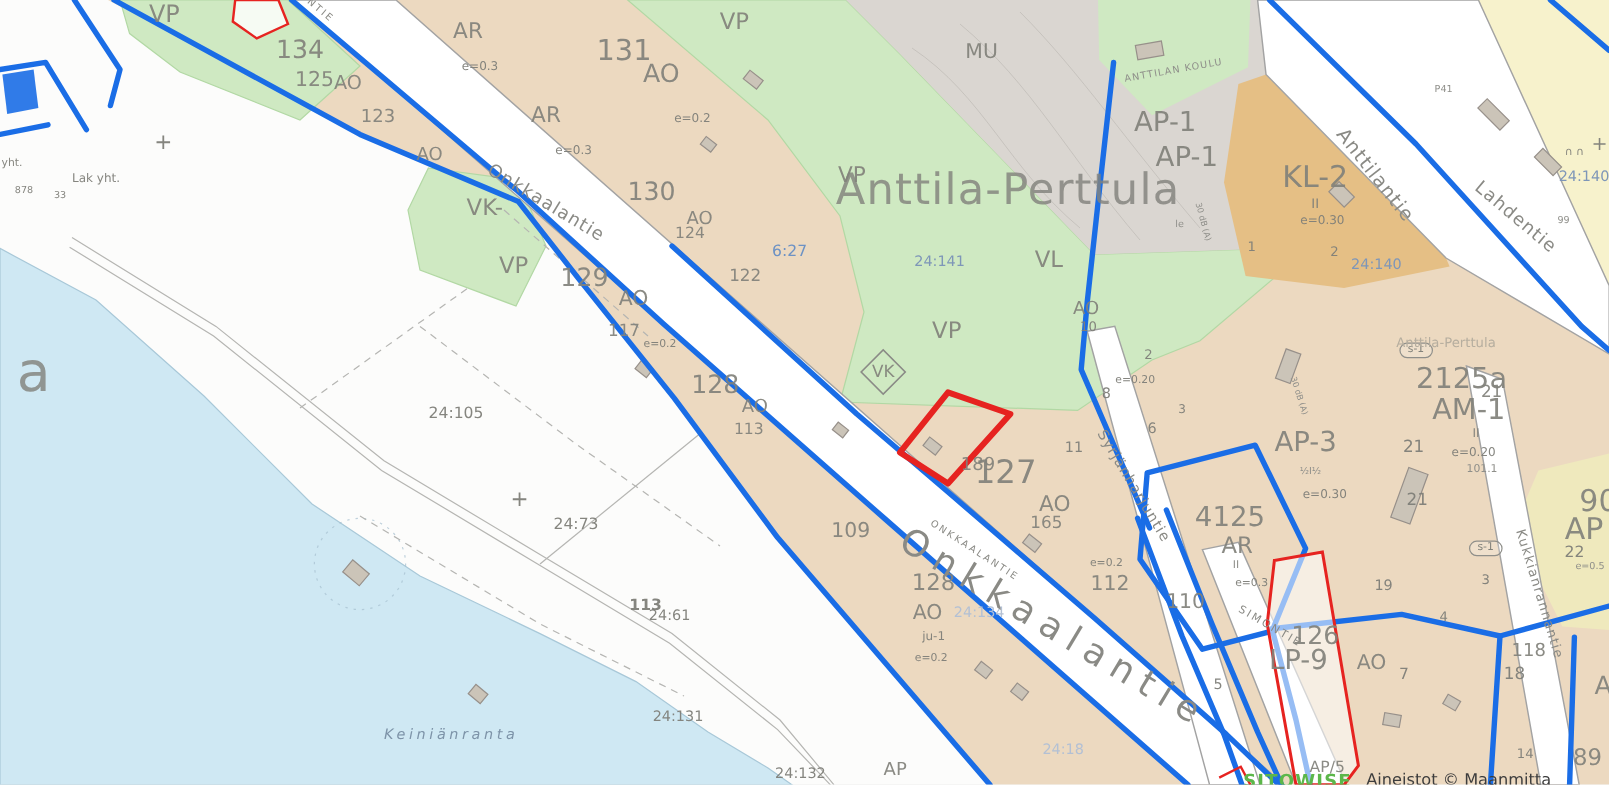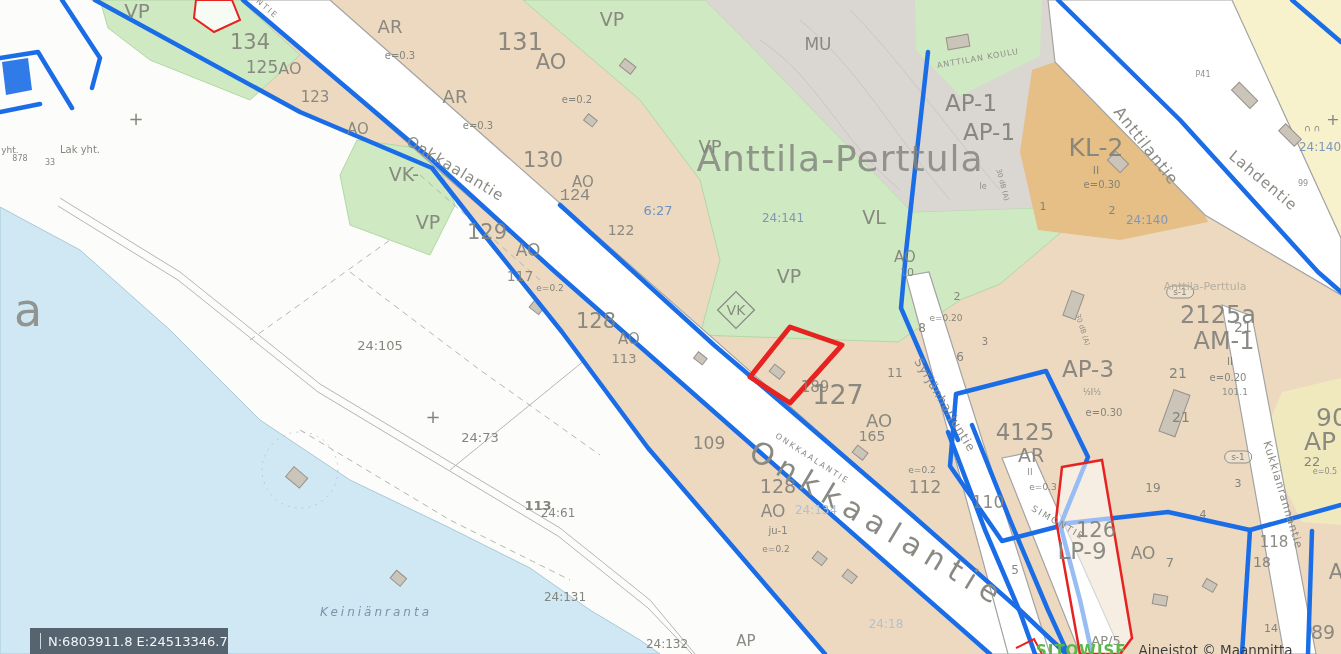--- a/index.html
+++ b/index.html
@@ -140,21 +140,21 @@
       <span class="lbl c-zone" style="left: 710px; top: 147px; font-size: 18px; transform: translate(-50%, -50%);">VP</span>
       <span class="lbl c-title" style="left: 840px; top: 159px; font-size: 36px; transform: translate(-50%, -50%); letter-spacing: 1px;">Anttila-Perttula</span>
       <span class="lbl c-zone" style="left: 404px; top: 174px; font-size: 19px; transform: translate(-50%, -50%);">VK-</span>
       <span class="lbl c-zone" style="left: 428px; top: 222px; font-size: 19px; transform: translate(-50%, -50%);">VP</span>
       <span class="lbl c-zone" style="left: 487px; top: 232px; font-size: 21px; transform: translate(-50%, -50%);">129</span>
       <span class="lbl c-zone" style="left: 528px; top: 250px; font-size: 17px; transform: translate(-50%, -50%);">AO</span>
       <span class="lbl c-zone" style="left: 520px; top: 276px; font-size: 14px; transform: translate(-50%, -50%);">117</span>
       <span class="lbl c-num" style="left: 550px; top: 288px; font-size: 9px; transform: translate(-50%, -50%);">e=0.2</span>
       <span class="lbl c-zone" style="left: 543px; top: 160px; font-size: 21px; transform: translate(-50%, -50%);">130</span>
       <span class="lbl c-zone" style="left: 583px; top: 182px; font-size: 15px; transform: translate(-50%, -50%);">AO</span>
-      <span class="lbl c-zone" style="left: 575px; top: 195px; font-size: 17px; transform: translate(-50%, -50%); font-family: Liberation Mono, monospace;">124</span>
+      <span class="lbl c-zone" style="left: 575px; top: 195px; font-size: 13px; transform: translate(-50%, -50%);">124</span>
       <span class="lbl c-zone" style="left: 621px; top: 230px; font-size: 14px; transform: translate(-50%, -50%);">122</span>
       <span class="lbl c-zone" style="left: 596px; top: 321px; font-size: 21px; transform: translate(-50%, -50%);">128</span>
       <span class="lbl c-zone" style="left: 629px; top: 339px; font-size: 15px; transform: translate(-50%, -50%);">AO</span>
       <span class="lbl c-zone" style="left: 624px; top: 358px; font-size: 13px; transform: translate(-50%, -50%);">113</span>
       <span class="lbl c-steel" style="left: 783px; top: 218px; font-size: 12px; transform: translate(-50%, -50%);">24:141</span>
       <span class="lbl c-zone" style="left: 874px; top: 217px; font-size: 19px; transform: translate(-50%, -50%);">VL</span>
       <span class="lbl c-zone" style="left: 789px; top: 276px; font-size: 19px; transform: translate(-50%, -50%);">VP</span>
       <span class="lbl c-zone" style="left: 736px; top: 310px; font-size: 14px; transform: translate(-50%, -50%);">VK</span>
       <span class="lbl c-zone" style="left: 905px; top: 257px; font-size: 15px; transform: translate(-50%, -50%);">AO</span>
       <span class="lbl c-num" style="left: 907px; top: 272px; font-size: 11px; transform: translate(-50%, -50%);">10</span>
@@ -181,21 +181,21 @@
       <span class="lbl c-num" style="left: 667px; top: 644px; font-size: 12px; transform: translate(-50%, -50%);">24:132</span>
       <span class="lbl c-num" style="left: 565px; top: 597px; font-size: 12px; transform: translate(-50%, -50%);">24:131</span>
       <span class="lbl c-water" style="left: 376px; top: 612px; font-size: 12px; transform: translate(-50%, -50%); letter-spacing: 3px; font-style: italic;">Keiniänranta</span>
       <span class="lbl c-num" style="left: 380px; top: 345px; font-size: 13px; transform: translate(-50%, -50%);">24:105</span>
       <span class="lbl c-num" style="left: 480px; top: 437px; font-size: 13px; transform: translate(-50%, -50%);">24:73</span>
       <span class="lbl c-num" style="left: 538px; top: 505px; font-size: 13px; transform: translate(-50%, -50%); font-weight: 600;">113</span>
       <span class="lbl c-num" style="left: 558px; top: 513px; font-size: 12px; transform: translate(-50%, -50%);">24:61</span>
       <span class="lbl c-blue" style="left: 658px; top: 210px; font-size: 13px; transform: translate(-50%, -50%);">6:27</span>
       <span class="lbl c-title" style="left: 28px; top: 310px; font-size: 46px; transform: translate(-50%, -50%);">a</span>
       <span class="lbl c-num" style="left: 80px; top: 150px; font-size: 10px; transform: translate(-50%, -50%);">Lak yht.</span>
-      <span class="lbl c-num" style="left: 10px; top: 150px; font-size: 9px; transform: translate(-50%, -50%);">yht.</span>
+      <span class="lbl c-num" style="left: 10px; top: 137px; font-size: 9px; transform: translate(-50%, -50%);">yht.</span>
       <span class="lbl c-num" style="left: 20px; top: 159px; font-size: 8px; transform: translate(-50%, -50%);">878</span>
       <span class="lbl c-num" style="left: 50px; top: 163px; font-size: 8px; transform: translate(-50%, -50%);">33</span>
       <span class="lbl c-num" style="left: 136px; top: 119px; font-size: 18px; transform: translate(-50%, -50%);">+</span>
       <span class="lbl c-num" style="left: 433px; top: 417px; font-size: 18px; transform: translate(-50%, -50%);">+</span>
       <span class="lbl c-num" style="left: 1333px; top: 120px; font-size: 16px; transform: translate(-50%, -50%);">+</span>
       <span class="lbl c-num" style="left: 1312px; top: 128px; font-size: 9px; transform: translate(-50%, -50%);">∩ ∩</span>
       <span class="lbl c-zone" style="left: 971px; top: 103px; font-size: 23px; transform: translate(-50%, -50%);">AP-1</span>
       <span class="lbl c-zone" style="left: 989px; top: 132px; font-size: 23px; transform: translate(-50%, -50%);">AP-1</span>
       <span class="lbl c-zone" style="left: 1096px; top: 147px; font-size: 25px; transform: translate(-50%, -50%);">KL-2</span>
       <span class="lbl c-num" style="left: 1096px; top: 170px; font-size: 11px; transform: translate(-50%, -50%);">II</span>
@@ -251,22 +251,18 @@
       <span class="lbl c-zone" style="left: 1323px; top: 632px; font-size: 19px; transform: translate(-50%, -50%);">89</span>
       <span class="lbl c-num" style="left: 1271px; top: 628px; font-size: 11px; transform: translate(-50%, -50%);">14</span>
       <span class="lbl c-zone" style="left: 746px; top: 641px; font-size: 15px; transform: translate(-50%, -50%);">AP</span>
       <span class="lbl c-zone" style="left: 1106px; top: 640px; font-size: 13px; transform: translate(-50%, -50%);">AP/5</span>
       <span class="lbl c-street" style="left: 878px; top: 524px; font-size: 30px; transform: translate(-50%, -50%) rotate(31deg); letter-spacing: 8px;">Onkkaalantie</span>
       <span class="lbl c-street" style="left: 812px; top: 459px; font-size: 8px; transform: translate(-50%, -50%) rotate(33deg); letter-spacing: 2px;">ONKKAALANTIE</span>
       <span class="lbl c-street" style="left: 455px; top: 169px; font-size: 15px; transform: translate(-50%, -50%) rotate(31deg); letter-spacing: 1px;">Onkkaalantie</span>
       <span class="lbl c-street" style="left: 267px; top: 9px; font-size: 8px; transform: translate(-50%, -50%) rotate(40deg); letter-spacing: 2px;">NTIE</span>
     </div>
 
-  <div class="statusbar">
-    <span class="sb-div"></span>
-    <span>N:6803911.8 E:24513346.7</span>
-  </div>
 
   <div class="attribution">
     <span class="logo">SITOWISE</span>
     <span class="credit">Aineistot © Maanmitta</span>
   </div>
 </div>
 
 </body></html>

